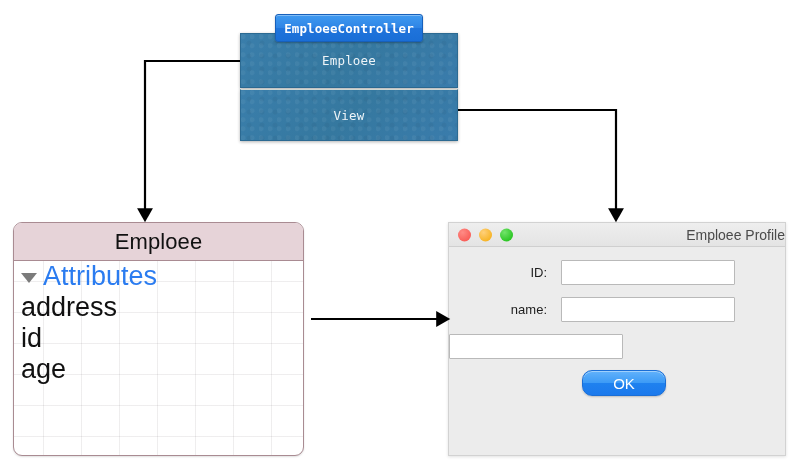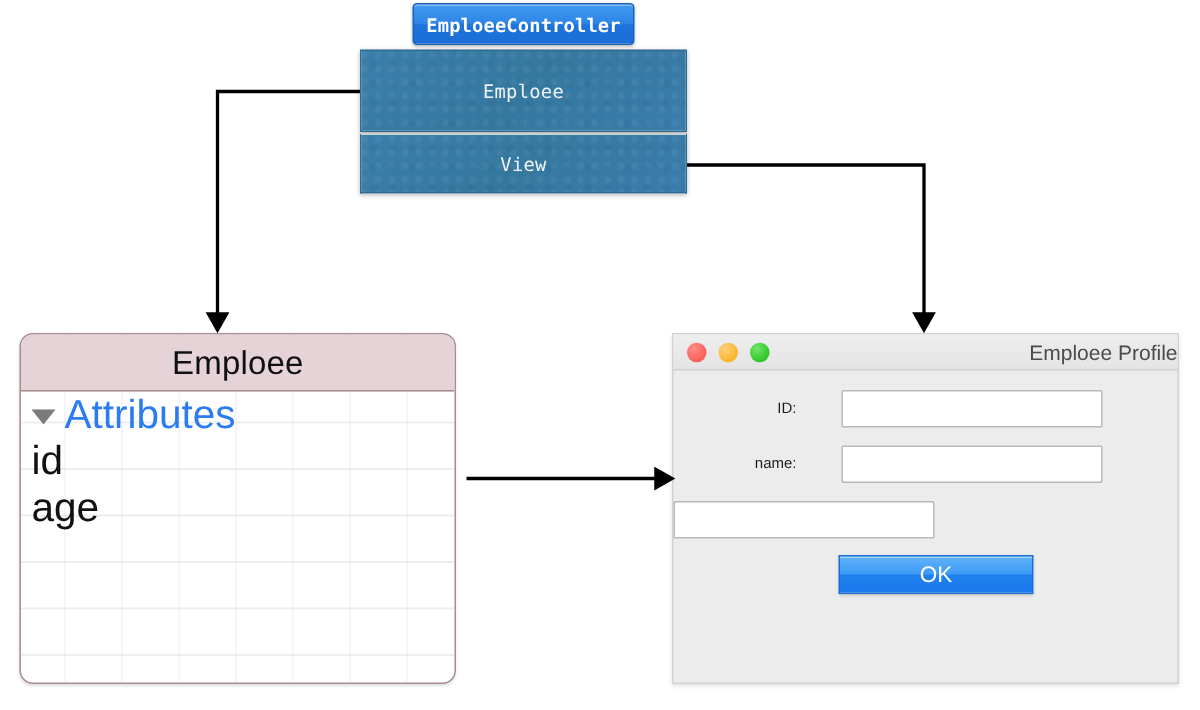--- a/index.html
+++ b/index.html
@@ -20,21 +20,21 @@
   #controller-group {
     position: absolute;
     left: 240px;
     top: 0px;
     width: 218px;
     height: 140px;
   }
   #controller-tab {
     position: absolute;
     left: 35px;
-    top: 2px;
+    top: 14px;
     width: 148px;
     height: 28px;
     border-radius: 3px;
     background: linear-gradient(to bottom, #3f9af0 0%, #2f85e6 48%, #1f74dc 52%, #1a6ed6 100%);
     border: 1px solid #1760bb;
     box-shadow: inset 0 1px 0 rgba(255,255,255,.35), 0 1px 2px rgba(0,0,0,.25);
     display: flex;
     align-items: center;
     justify-content: center;
     box-sizing: border-box;
@@ -59,21 +59,21 @@
       linear-gradient(135deg, #3a7eab 0%, #35789f 50%, #3a7cac 100%);
     background-size: 9px 9px, 13px 13px, 100% 100%;
     border: 1px solid #2c6a92;
     box-shadow: 0 1px 3px rgba(0,0,0,.3);
     display: flex;
     align-items: center;
     justify-content: center;
     z-index: 2;
   }
   #ctrl-panel-model { top: 33px; height: 55px; }
-  #ctrl-panel-view  { top: 89px; height: 40px; border-top: 1px solid #cfd6d2; }
+  #ctrl-panel-view  { top: 89px; height: 52px; border-top: 1px solid #cfd6d2; }
   .ctrl-panel-label {
     color: #eef4f8;
     font-family: "DejaVu Sans Mono", "Liberation Mono", monospace;
     font-size: 12.5px;
     letter-spacing: .2px;
   }
 
   
   #entity-box {
     position: absolute;
@@ -199,22 +199,22 @@
   }
   .field-row {
     display: flex;
     align-items: center;
     height: 26px;
     margin-bottom: 11px;
   }
   .field-label {
     width: 112px;
     text-align: right;
-    padding-right: 30px;
-    font-size: 10px;
+    padding-right: 14px;
+    font-size: 13px;
     color: #1d1d1d;
     box-sizing: border-box;
     flex: none;
   }
   .field-input {
     width: 174px;
     height: 25px;
     background: #ffffff;
     border: 1px solid #b9b9b9;
     box-sizing: border-box;
@@ -225,23 +225,23 @@
     font-family: "Liberation Sans", sans-serif;
     outline: none;
   }
   #profile-footer {
     display: flex;
     justify-content: center;
     margin-top: 5px;
     padding-left: 14px;
   }
   #ok-button {
-    width: 130px;
+    width: 84px;
     height: 26px;
-    border-radius: 0;
+    border-radius: 10px;
     border: 1px solid #1a6ed6;
     background: linear-gradient(to bottom, #62b2fb 0%, #3d9bf6 48%, #1f81ef 52%, #1b79ec 100%);
     color: #ffffff;
     font-size: 15px;
     font-family: "Liberation Sans", sans-serif;
     box-shadow: inset 0 1px 0 rgba(255,255,255,.4), 0 1px 2px rgba(0,0,0,.2);
     cursor: pointer;
   }
 
   
@@ -288,20 +288,23 @@
   <div class="grid-bg"></div>
   <div id="entity-header">
     <span id="entity-title">Emploee</span>
   </div>
   <div id="entity-rows">
     <div class="entity-row" id="entity-attributes-row">
       <span class="disclosure down"></span>
       <span class="row-label">Attributes</span>
     </div>
     <div class="entity-row">
+      <span class="row-label">address</span>
+    </div>
+    <div class="entity-row">
       <span class="row-label">id</span>
     </div>
     <div class="entity-row">
       <span class="row-label">age</span>
     </div>
   </div>
 </div>
 
 <div id="profile-window">
   <div id="profile-titlebar">

